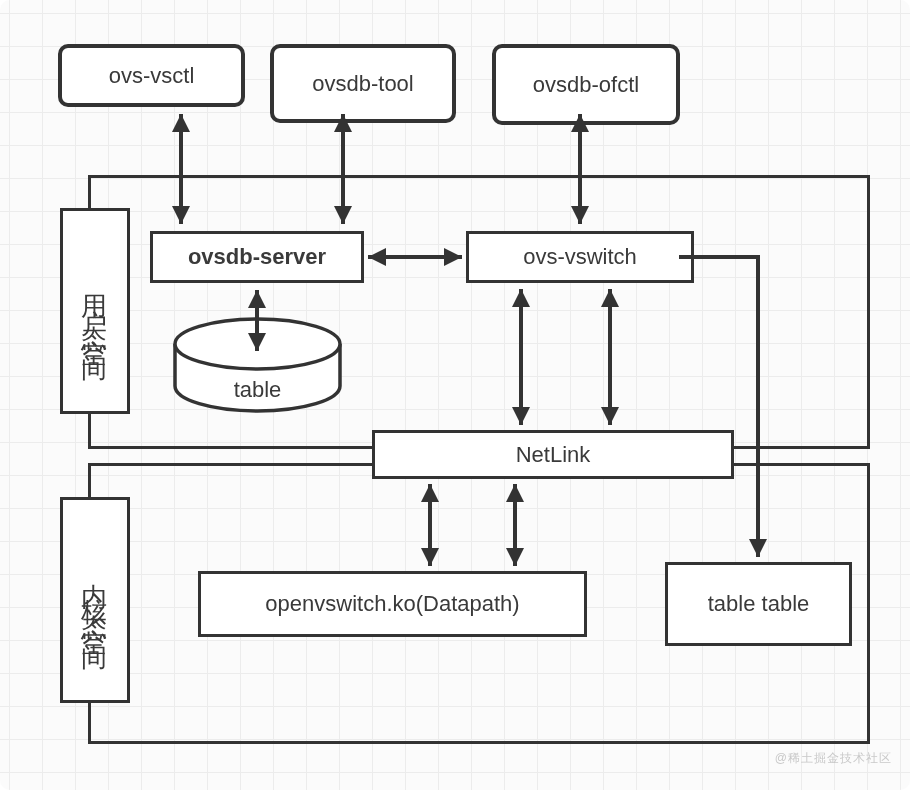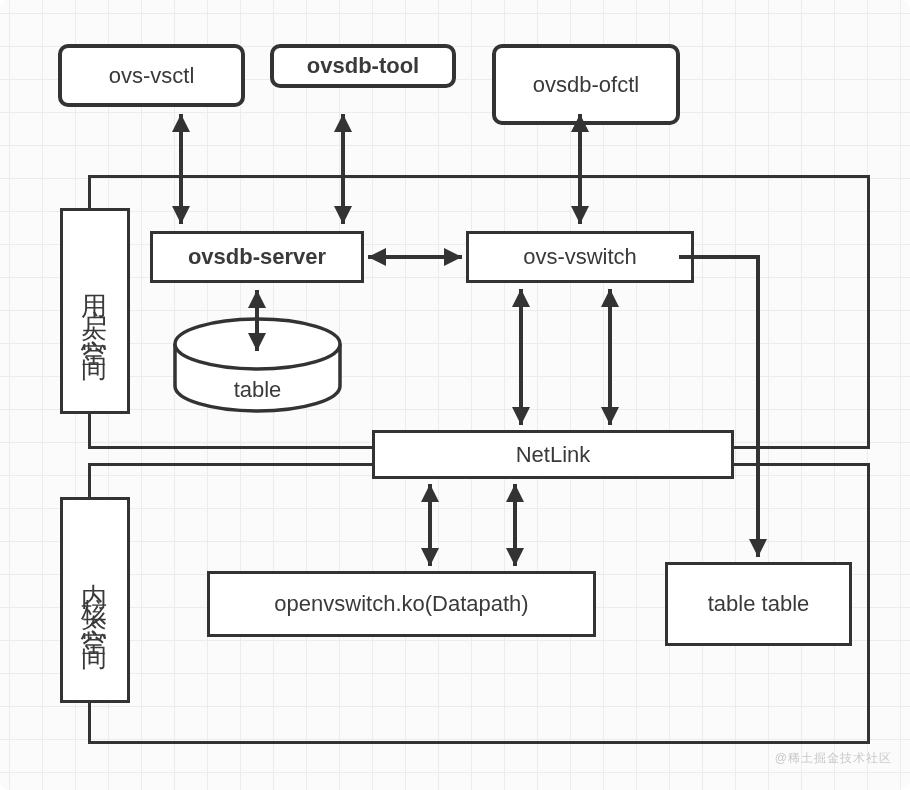--- a/index.html
+++ b/index.html
@@ -49,30 +49,30 @@
     position:absolute;left:190px;top:374px;width:135px;height:32px;z-index:4;
     display:flex;align-items:center;justify-content:center;
     font-size:22px;color:var(--text);
   }
   .watermark{
     position:absolute;right:18px;top:750px;z-index:5;
     font-size:12px;color:var(--watermark);letter-spacing:1px;
   }
   
   .pos-tool1{left:58px;top:44px;width:187px;height:63px;}
-  .pos-tool2{left:270px;top:44px;width:186px;height:44px;font-weight:bold;}
+  .pos-tool2{left:270px;top:44px;width:186px;height:79px;}
   .pos-tool3{left:492px;top:44px;width:188px;height:81px;}
   .pos-user-container{left:88px;top:175px;width:776px;height:268px;}
   .pos-kernel-container{left:88px;top:463px;width:776px;height:275px;}
   .pos-user-label{left:60px;top:208px;width:70px;height:206px;}
   .pos-kernel-label{left:60px;top:497px;width:70px;height:206px;}
   .pos-ovsdb-server{left:150px;top:231px;width:214px;height:52px;font-weight:bold;}
   .pos-ovs-vswitch{left:466px;top:231px;width:228px;height:52px;}
   .pos-netlink{left:372px;top:430px;width:362px;height:49px;}
-  .pos-datapath{left:198px;top:571px;width:389px;height:66px;margin-left:9px;}
+  .pos-datapath{left:198px;top:571px;width:389px;height:66px;}
   .pos-flow-table{left:665px;top:562px;width:187px;height:84px;}
 </style>
 </head>
 <body>
 
 <div class="canvas">
 
   <div class="container-box pos-user-container"></div>
   <div class="container-box pos-kernel-container"></div>
 

